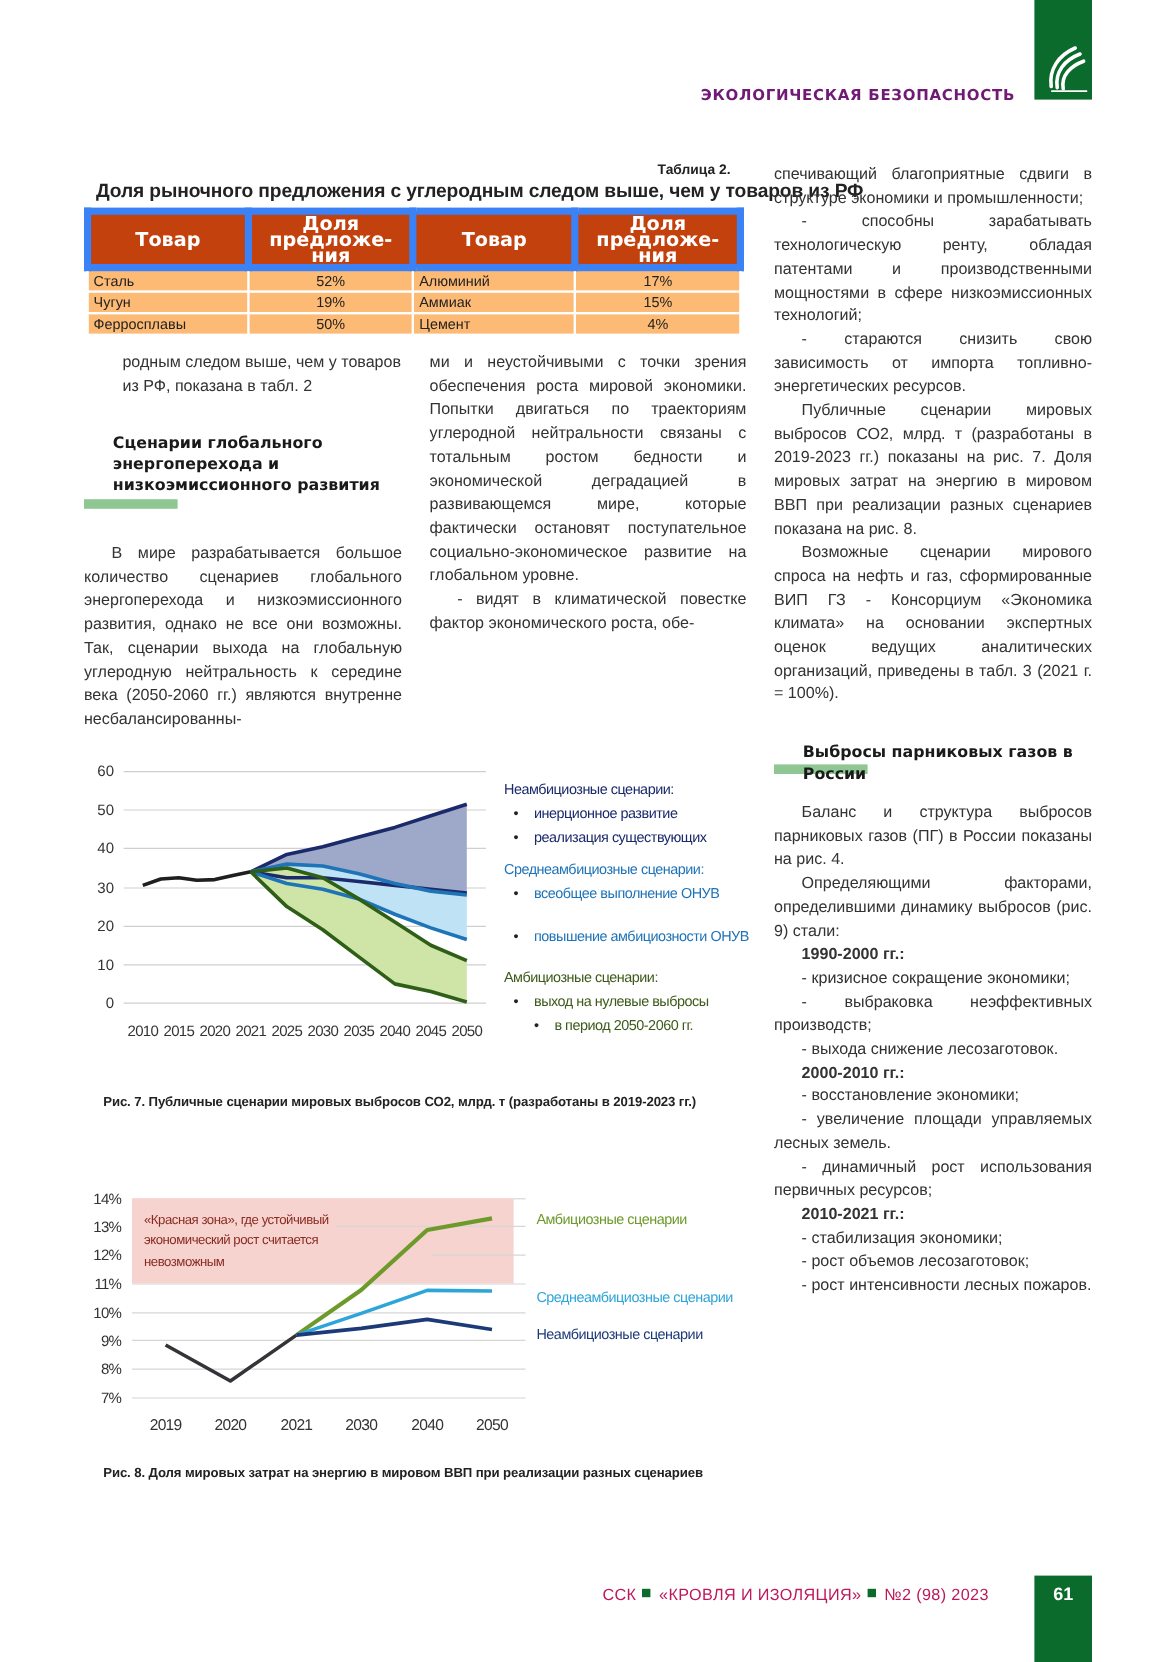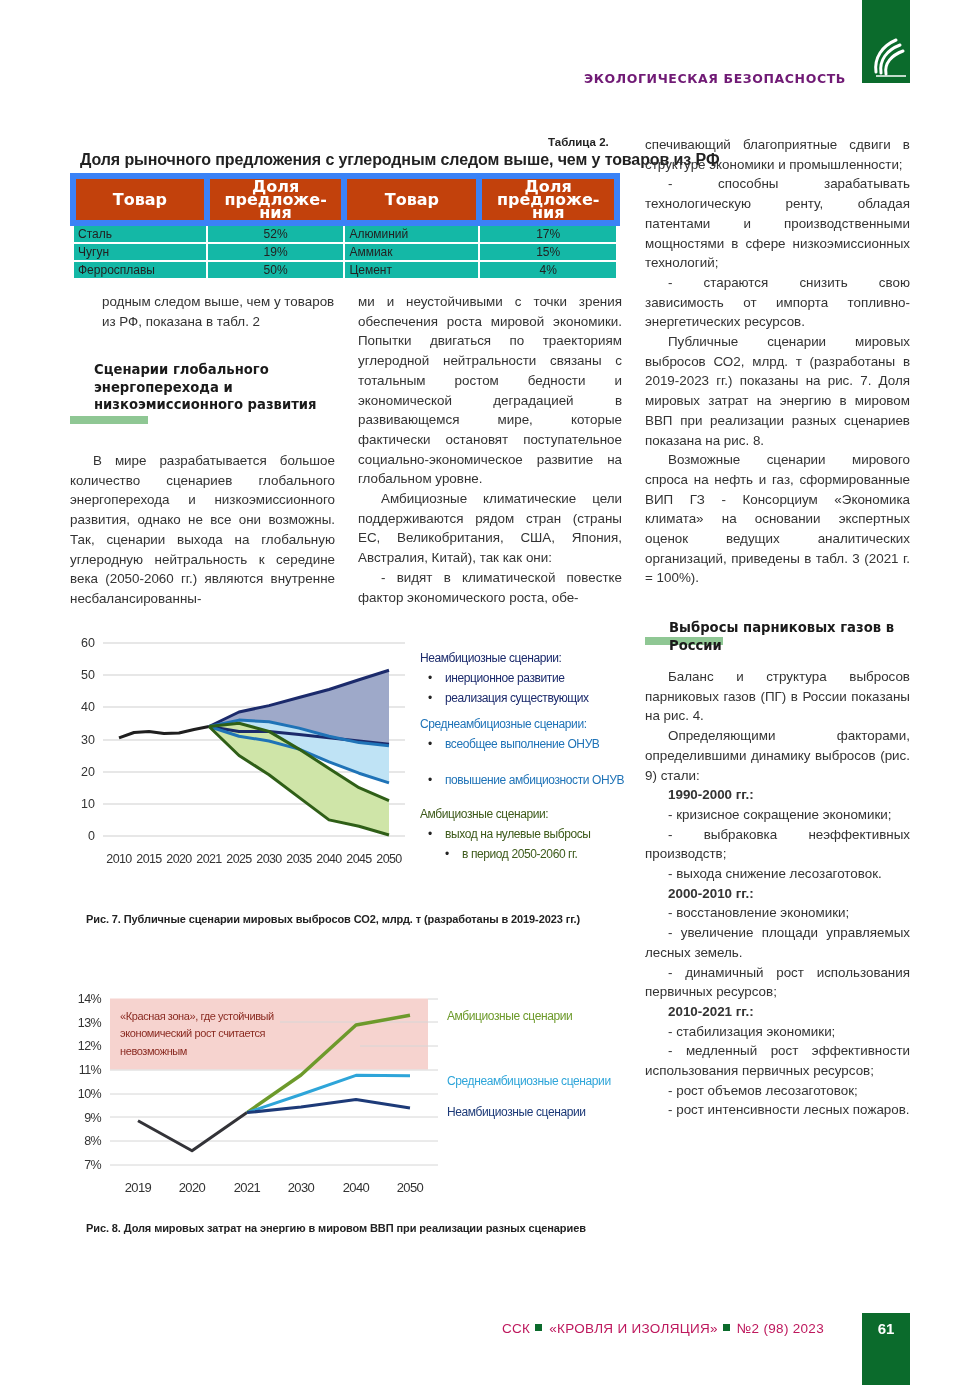--- a/index.html
+++ b/index.html
@@ -10,21 +10,21 @@
   .col{position:absolute;font-size:13.4px;line-height:19.7px;text-align:justify;color:#333;}
   .col p{margin:0;}
   .col p.ind{text-indent:23px;}
   .col p.sub{text-indent:23px;font-weight:bold;}
   .heading{position:absolute;font-family:"DejaVu Sans",sans-serif;font-weight:bold;font-size:13.2px;line-height:17.5px;color:#1a1a1a;}
   .hl-bar{position:absolute;height:8px;background:#8fc794;}
   .tbl-caption-r{position:absolute;left:548px;top:136px;font-size:11.5px;font-weight:bold;font-family:"Liberation Sans",sans-serif;color:#222;}
   .tbl-caption{position:absolute;left:80px;top:151px;font-size:16px;font-weight:bold;color:#222;font-family:"Liberation Sans",sans-serif;letter-spacing:-0.1px;}
   table.t2{position:absolute;left:70px;top:173px;width:550px;border-collapse:collapse;font-size:12px;}
   table.t2 th{background:#c2410c;color:#fff;font-family:"DejaVu Sans",sans-serif;font-weight:bold;font-size:16px;line-height:13px;height:33px;border:6px solid #3b82f6;}
-  table.t2 td{background:#14b8a6;height:16px;border:2px solid #fff;padding:0 4px;color:#222;}
+  table.t2 td{background:#fdba74;height:16px;border:2px solid #fff;padding:0 4px;color:#222;}
   table.t2 td.v{text-align:center;}
   .fig-caption{position:absolute;font-size:11px;font-weight:bold;color:#222;font-family:"Liberation Sans",sans-serif;letter-spacing:-0.1px;}
   .legend7{position:absolute;left:420px;top:648px;font-size:12px;line-height:20px;letter-spacing:-0.4px;}
   .legend7 .lh{margin:0;}
   .legend7 .li{margin:0 0 0 8px;}
   .legend7 .li::before{content:"•";display:inline-block;width:17px;color:#222;}
   .footer{position:absolute;left:502px;top:1321px;font-size:13.5px;color:#be185d;letter-spacing:0.3px;}
   .footer .sq{display:inline-block;width:7px;height:7px;background:#0b6b2c;margin:0 7px 2px 5px;}
   .page-tab{position:absolute;left:862px;top:1313px;width:48px;height:72px;background:#0b6b2c;color:#fff;font-weight:bold;font-size:15px;text-align:center;padding-top:7px;box-sizing:border-box;}
   svg text{font-family:"Liberation Sans",sans-serif;}
@@ -81,21 +81,20 @@
   <p style="text-align:left;margin-left:32px;">родным следом выше, чем у товаров из РФ, показана в табл. 2</p>
 </div>
 <div class="hl-bar" style="left:70px;top:416px;width:78px;"></div>
 <div class="heading" style="left:94px;top:361px;width:230px;">Сценарии глобального энергоперехода и низкоэмиссионного развития</div>
 <div class="col" style="left:70px;top:451px;width:265px;">
   <p class="ind" style="hyphens:auto;">В мире разрабатывается большое количество сценариев глобального энергоперехода и низкоэмиссионного развития, однако не все они возможны. Так, сценарии выхода на глобальную углеродную нейтральность к середине века (2050-2060 гг.) являются внутренне несбалансированны-</p>
 </div>
 
 <div class="col" style="left:358px;top:292px;width:264px;">
   <p>ми и неустойчивыми с точки зрения обеспечения роста мировой экономики. Попытки двигаться по траекториям углеродной нейтральности связаны с тотальным ростом бедности и экономической деградацией в развивающемся мире, которые фактически остановят поступательное социально-экономическое развитие на глобальном уровне.</p>
-  <p class="ind">Амбициозные климатические цели поддерживаются рядом стран (страны ЕС, Великобритания, США, Япония, Австралия, Китай), так как они:</p>
   <p class="ind">- видят в климатической повестке фактор экономического роста, обе-</p>
 </div>
 
 <div class="col" style="left:645px;top:135px;width:265px;">
   <p>спечивающий благоприятные сдвиги в структуре экономики и промышленности;</p>
   <p class="ind">- способны зарабатывать технологическую ренту, обладая патентами и производственными мощностями в сфере низкоэмиссионных технологий;</p>
   <p class="ind">- стараются снизить свою зависимость от импорта топливно-энергетических ресурсов.</p>
   <p class="ind">Публичные сценарии мировых выбросов СО2, млрд. т (разработаны в 2019-2023 гг.) показаны на рис. 7. Доля мировых затрат на энергию в мировом ВВП при реализации разных сценариев показана на рис. 8.</p>
   <p class="ind">Возможные сценарии мирового спроса на нефть и газ, сформированные ВИП ГЗ - Консорциум «Экономика климата» на основании экспертных оценок ведущих аналитических организаций, приведены в табл. 3 (2021 г. = 100%).</p>
 </div>
@@ -107,21 +106,20 @@
   <p class="sub">1990-2000 гг.:</p>
   <p class="ind">- кризисное сокращение экономики;</p>
   <p class="ind">- выбраковка неэффективных производств;</p>
   <p class="ind">- выхода снижение лесозаготовок.</p>
   <p class="sub">2000-2010 гг.:</p>
   <p class="ind">- восстановление экономики;</p>
   <p class="ind">- увеличение площади управляемых лесных земель.</p>
   <p class="ind">- динамичный рост использования первичных ресурсов;</p>
   <p class="sub">2010-2021 гг.:</p>
   <p class="ind">- стабилизация экономики;</p>
-  <p class="ind">- медленный рост эффективности использования первичных ресурсов;</p>
   <p class="ind">- рост объемов лесозаготовок;</p>
   <p class="ind">- рост интенсивности лесных пожаров.</p>
 </div>
 
 <svg class="abs" style="left:70px;top:630px;" width="345" height="240">
 
   <g stroke="#cfcfcf" stroke-width="1">
     <line x1="33" y1="13" x2="335" y2="13"></line>
     <line x1="33" y1="45" x2="335" y2="45"></line>
     <line x1="33" y1="77" x2="335" y2="77"></line>

